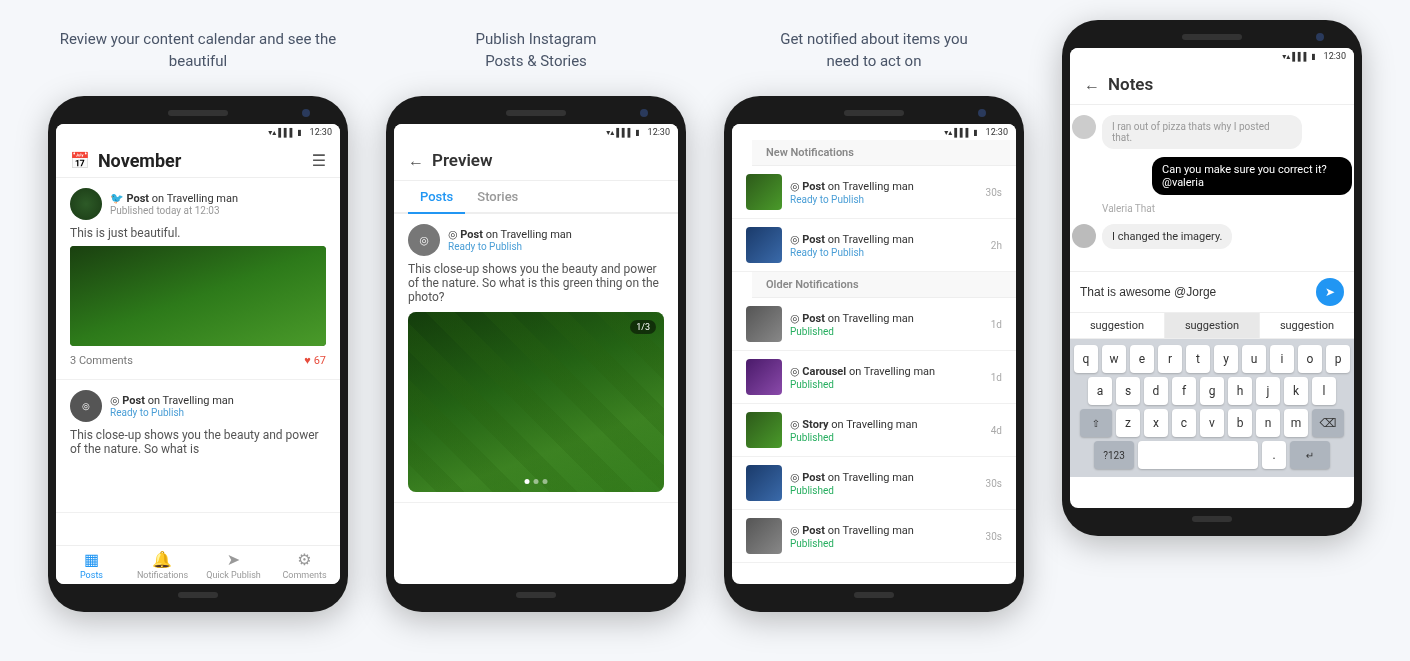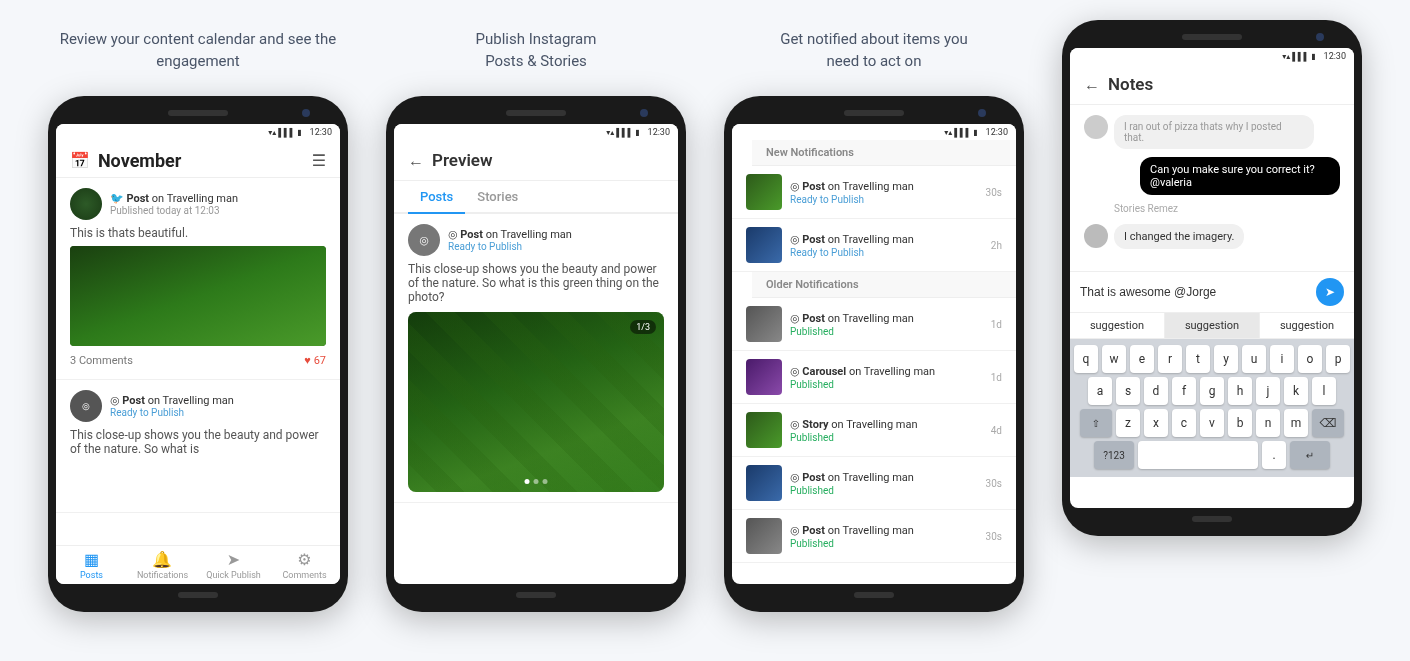--- a/index.html
+++ b/index.html
@@ -437,21 +437,21 @@
       border-bottom: 1px solid #eee;
     }
 
     .notes-title {
       font-size: 17px;
       font-weight: 600;
       color: #333;
     }
 
     .chat-area {
-      padding: 10px 14px;
+      padding: 10px 2px;
       display: flex;
       flex-direction: column;
       gap: 8px;
     }
 
     .chat-msg-left {
       display: flex;
       align-items: flex-start;
       gap: 6px;
     }
@@ -602,21 +602,21 @@
     .thumb-gray { background: linear-gradient(135deg, #555, #888); }
     .thumb-purple { background: linear-gradient(135deg, #4a1a6a, #8a4aaa); }
   </style>
 </head>
 <body>
 
 <div class="screens-container">
 
   <div class="screen-wrapper">
     <div class="screen-caption">Review your content calendar
-and see the engagement</div>
+and see the beautiful</div>
     <div class="phone">
       <div class="phone-top">
         <div class="phone-speaker"></div>
         <div class="phone-camera"></div>
       </div>
       <div class="phone-screen">
         <div class="status-bar">
           <div class="status-icons">
             <span>▾▴</span>
             <span>▌▌▌</span>
@@ -636,21 +636,21 @@
         <div class="post-card">
           <div class="post-header">
             <div class="avatar-green"></div>
             <div class="post-meta">
               <div class="post-meta-title">
                 🐦 <strong>Post</strong> on Travelling man
               </div>
               <div class="post-meta-sub published">Published today at 12:03</div>
             </div>
           </div>
-          <div class="post-description">This is thats beautiful.</div>
+          <div class="post-description">This is just beautiful.</div>
           <div class="post-image">
             <div style="position:absolute;width:100%;height:100%;background:linear-gradient(160deg,#1a4010 0%,#2d7a1a 50%,#4a9a2a 100%);"></div>
             <div class="play-button">▶</div>
           </div>
           <div class="post-stats">
             <span>3 Comments</span>
             <span class="post-stats-heart">♥ <span>67</span></span>
           </div>
         </div>
 
@@ -864,21 +864,21 @@
 
           <div class="chat-msg-left">
             <div class="chat-avatar" style="background:#ccc;"></div>
             <div class="chat-bubble" style="font-size:10px;color:#999;">I ran out of pizza thats why I posted that.</div>
           </div>
 
           <div class="chat-msg-right">
             <div class="chat-bubble blue">Can you make sure you correct it? @valeria</div>
           </div>
 
-          <div class="chat-sender-name" style="font-size:10px;color:#aaa;margin-bottom:2px;">Stories Remez</div>
+          <div class="chat-sender-name" style="font-size:10px;color:#aaa;margin-bottom:2px;">Valeria That</div>
 
           <div class="chat-msg-left">
             <div class="chat-avatar" style="background:#bbb;"></div>
             <div class="chat-bubble">I changed the imagery.</div>
           </div>
         </div>
 
         <div class="chat-input-area" style="margin-top:12px;">
           <input class="chat-input" value="That is awesome @Jorge" readonly="" style="background: transparent; font-size: 12px; border: none; outline: none; flex: 1 1 0%; color: rgb(51, 51, 51);">
           <div class="send-button">➤</div>

